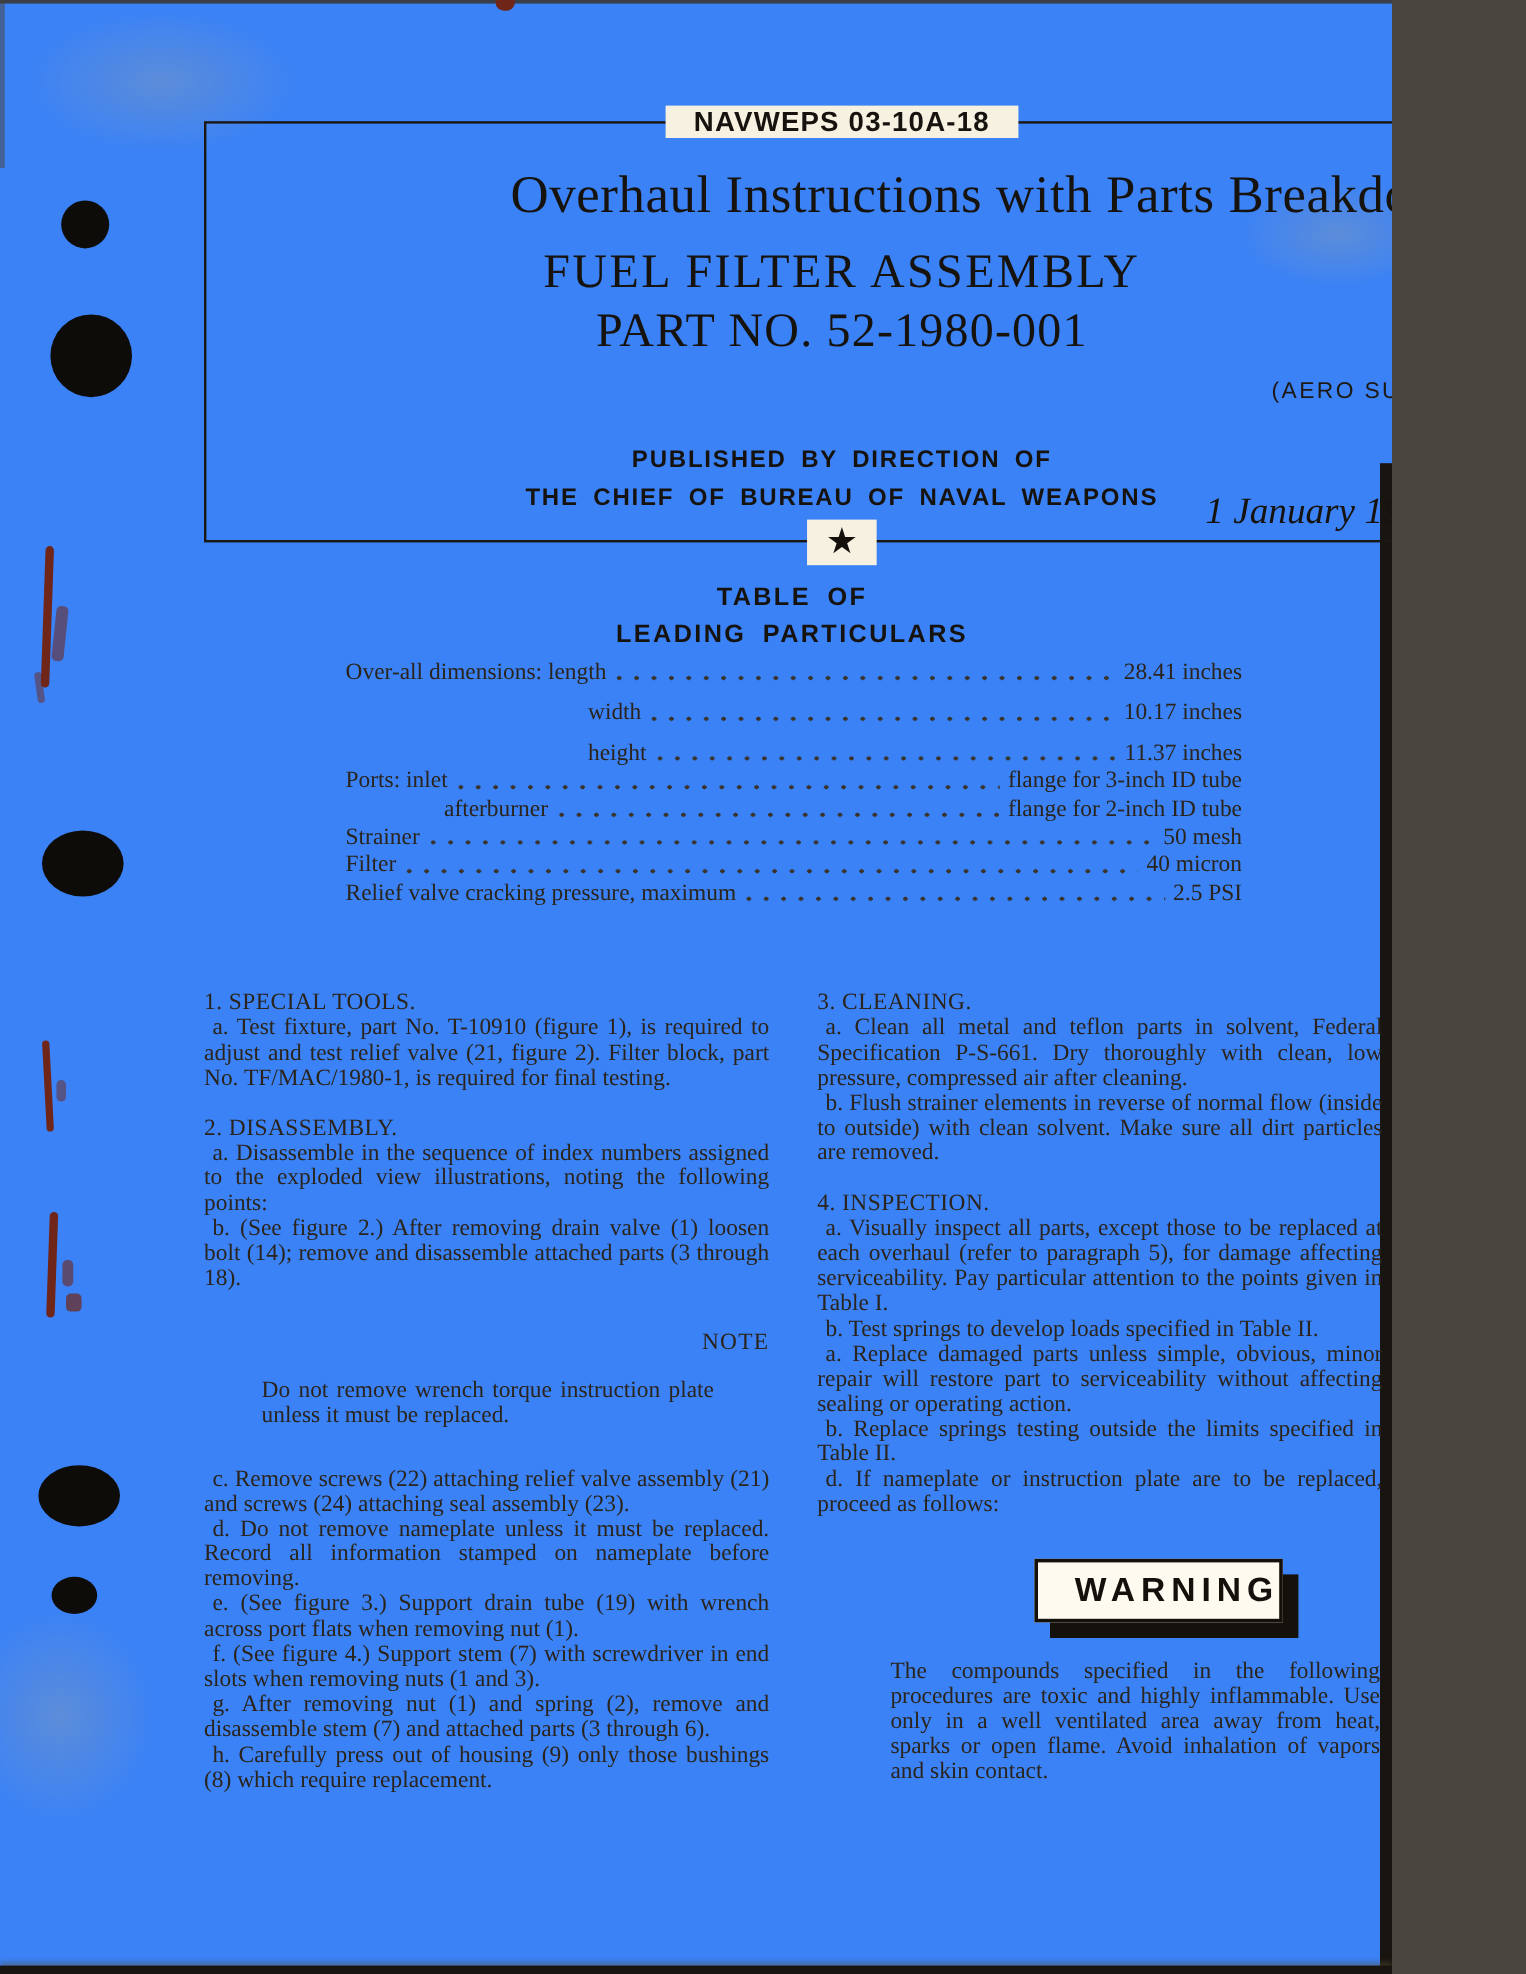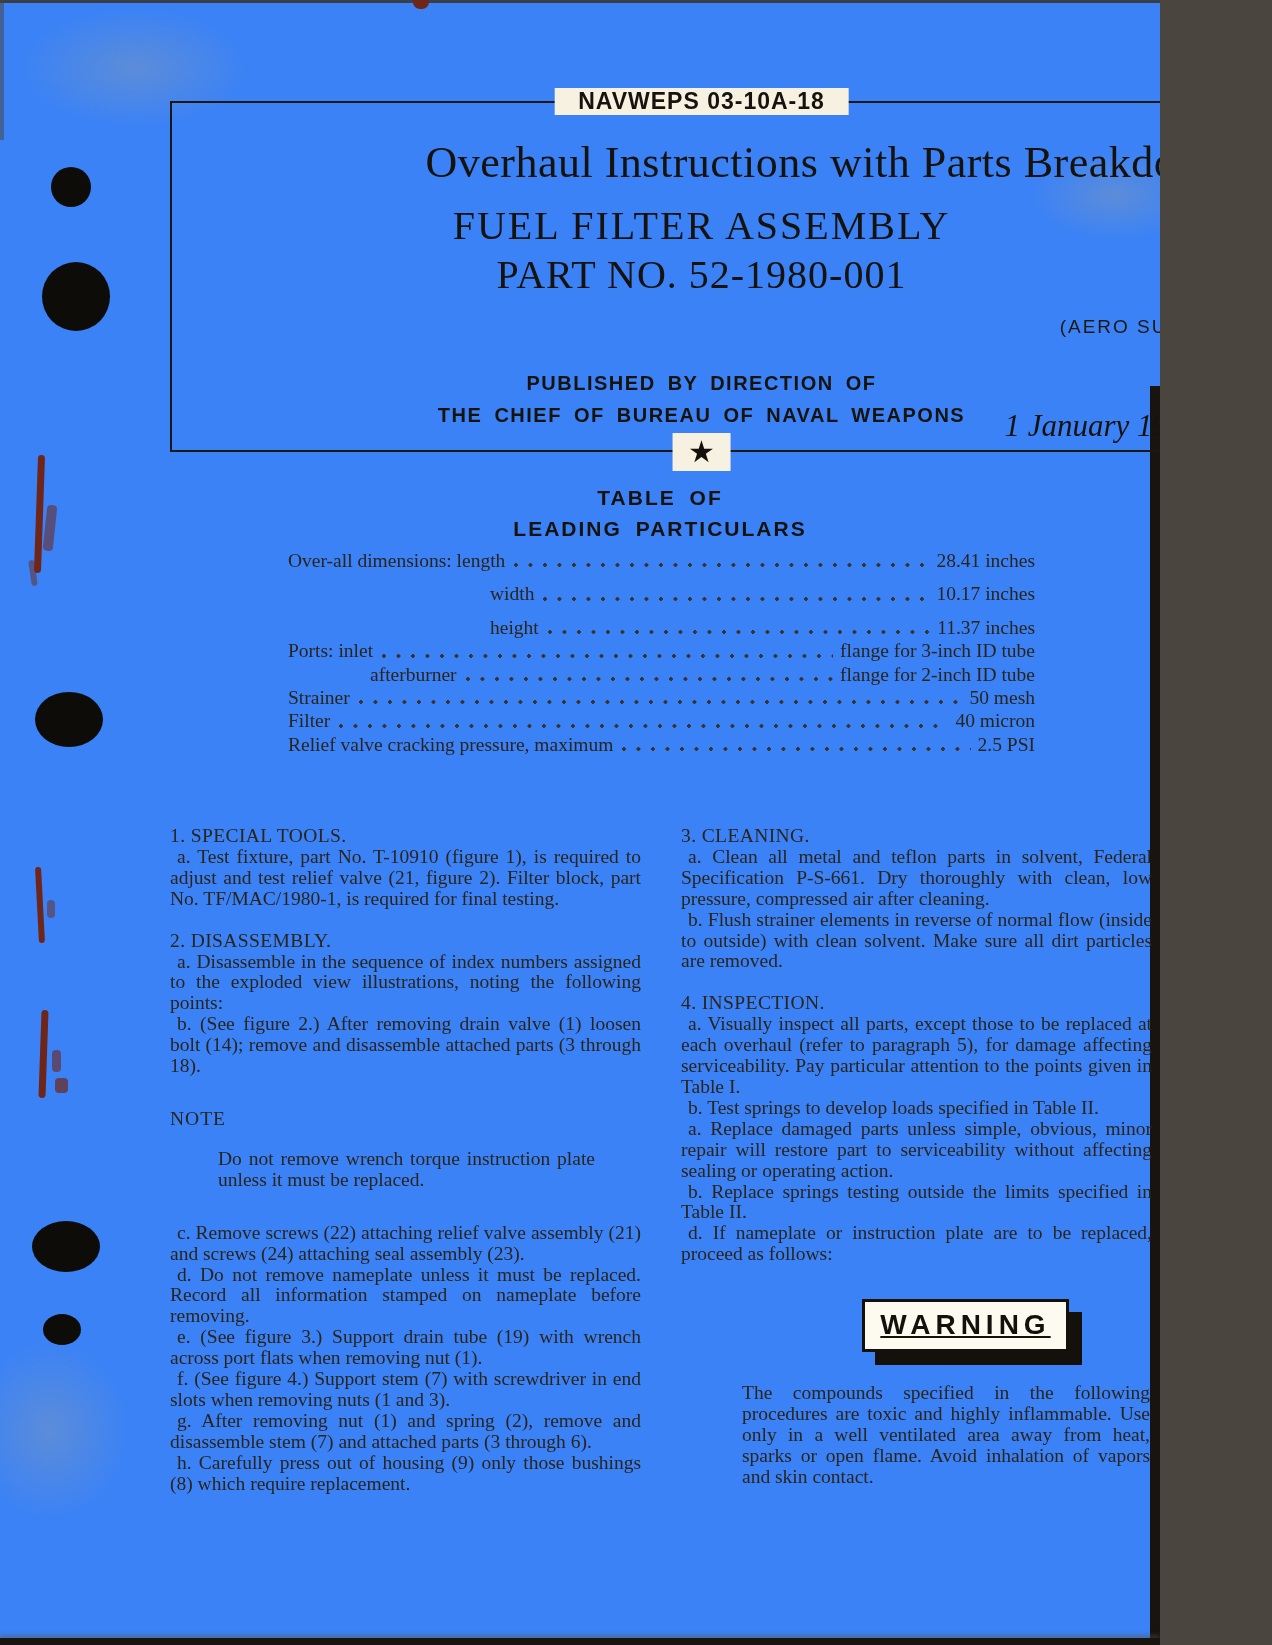--- a/index.html
+++ b/index.html
@@ -51,31 +51,30 @@
     background-image:radial-gradient(circle at 2px 3px,#39332b 1.7px,rgba(0,0,0,0) 2px);
     background-size:14.5px 6px;background-repeat:repeat-x;background-position:0 bottom;}
   .p-val{flex:0 0 auto;}
   
   .col{position:absolute;top:826px;width:471px;font-size:19.5px;line-height:20.9px;text-align:justify;}
   .col-left{left:170px;}
   .col-right{left:681px;}
   .sec-h{margin:21px 0 0 0;letter-spacing:.4px;}
   .sec-h.first{margin-top:0;}
   .para{margin:0;text-indent:7px;}
-  .note-h{margin:32px 0 0 0;text-align:left;text-indent:0;letter-spacing:1px;}
+  .note-h{margin:32px 0 0 0;text-align:right;text-indent:0;letter-spacing:1px;}
   .note-t{margin:19px 0 0 0;padding:0 46px 0 48px;text-indent:0;}
   .gap-t{margin-top:32px;}
   
   .warn-badge{
     margin:34px 0 0 181px;width:201px;height:47px;border:3px solid #14100b;
     background:#fdfaf0;box-shadow:13px 13px 0 0 #14100b;
-    display:flex;align-items:center;justify-content:center;
+    display:flex;align-items:center;justify-content:flex-end;
     font-family:"Liberation Sans",sans-serif;font-weight:700;font-size:28px;letter-spacing:5px;color:#14100b;
     text-indent:0;
-    text-decoration:underline;
   }
   .warn-text{margin:31px 0 0 61px;width:408px;text-align:justify;text-indent:0;}
   
   .pageno{position:absolute;left:1196px;top:1582px;font-size:20px;color:#2a241c;}
 </style>
 </head>
 <body>
 
 <div class="page">
 

